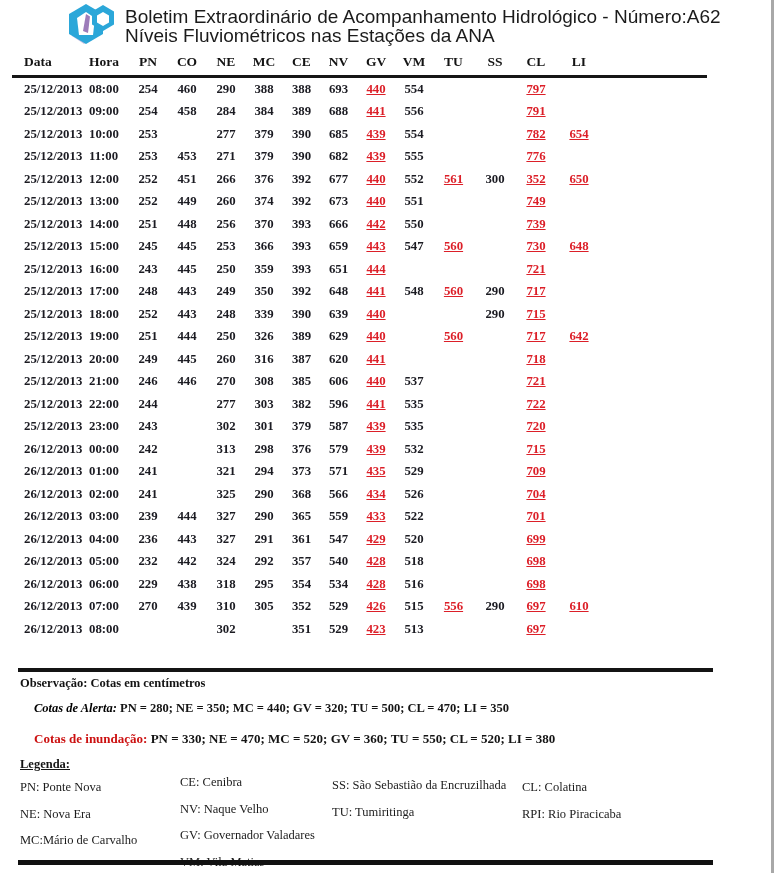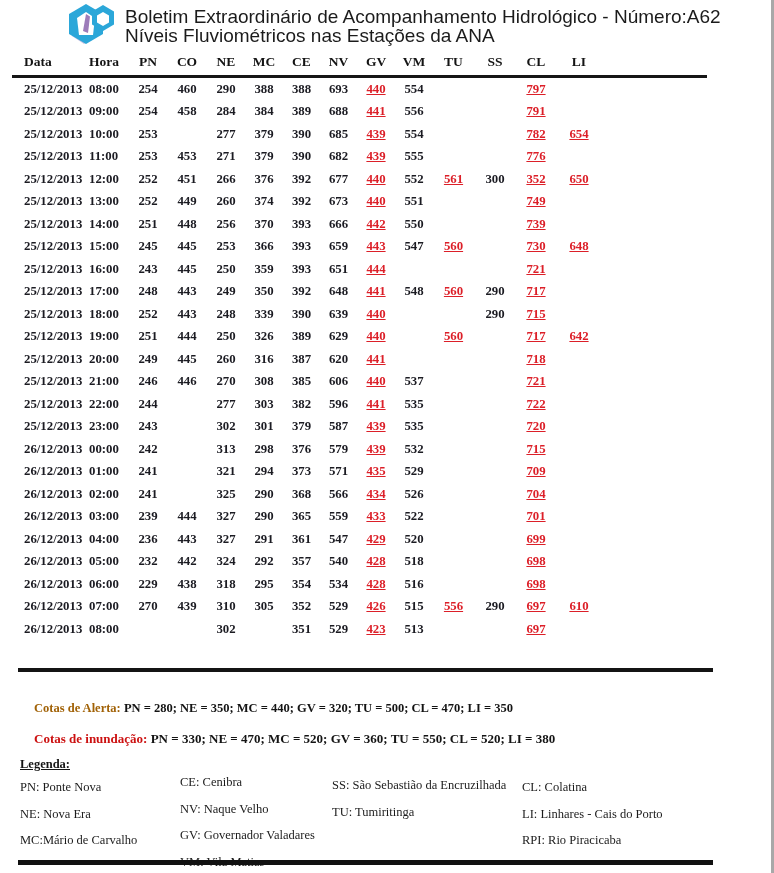--- a/index.html
+++ b/index.html
@@ -27,21 +27,21 @@
     height:22.5px;padding:0;white-space:nowrap;overflow:hidden;
   }
   table.levels .left{text-align:left;}
   table.levels td.left{font-weight:bold;}
   table.levels th.col-data,table.levels td.col-data{padding-left:12px;}
   table.levels td.red{color:#dc1f28;text-decoration:underline;}
 
   .rule-obs{position:absolute;left:18px;top:668px;width:695px;height:4px;background:#141414;}
   .obs-line{position:absolute;left:20px;top:676px;font-size:12.5px;font-weight:bold;color:#141414;}
   .alerta-line{position:absolute;left:34px;top:701px;font-size:12.5px;font-weight:bold;color:#141414;}
-  .alerta-line .lbl{color:#a16207;}
+  .alerta-line .lbl{color:#000000;font-style:italic;}
   .inund-line{position:absolute;left:34px;top:731px;font-size:13px;font-weight:bold;color:#141414;}
   .inund-line .lbl{color:#cc1111;}
   .legend-label{position:absolute;left:20px;top:757px;font-size:12.5px;font-weight:bold;text-decoration:underline;color:#141414;}
   .legend-col{position:absolute;font-size:12.5px;color:#1b1b1b;}
   .legend-item{height:26.5px;line-height:15px;white-space:nowrap;}
   .bottom-bar{position:absolute;left:18px;top:860px;width:695px;height:5px;background:#111111;}
 </style>
 </head>
 <body>
 
@@ -522,20 +522,21 @@
           <td></td>
           <td></td>
           <td class="red">697</td>
           <td></td>
           <td></td>
         </tr>
       </tbody>
     </table>
 
   <div class="rule-obs"></div>
+  <div class="obs-line">Observação: Cotas em centímetros</div>
 
   <div class="alerta-line">
     <span class="lbl">Cotas de Alerta:</span>
     <span>PN = 280; NE = 350; MC = 440; GV = 320; TU = 500; CL = 470; LI = 350</span>
   </div>
 
   <div class="inund-line">
     <span class="lbl">Cotas de inundação:</span>
     <span>PN = 330; NE = 470; MC = 520; GV = 360; TU = 550; CL = 520; LI = 380</span>
   </div>
@@ -552,19 +553,18 @@
         <div class="legend-item">NV: Naque Velho</div>
         <div class="legend-item">GV: Governador Valadares</div>
         <div class="legend-item">VM: Vila Matias</div>
       </div>
       <div class="legend-col" style="left: 332px; top: 778px;">
         <div class="legend-item">SS: São Sebastião da Encruzilhada</div>
         <div class="legend-item">TU: Tumiritinga</div>
       </div>
       <div class="legend-col" style="left: 522px; top: 780px;">
         <div class="legend-item">CL: Colatina</div>
-        <div class="legend-item">LI: Linhares - Cais do Porto</div>
         <div class="legend-item">RPI: Rio Piracicaba</div>
       </div>
     </div>
 
   <div class="bottom-bar"></div>
 </div>
 
 </body></html>

